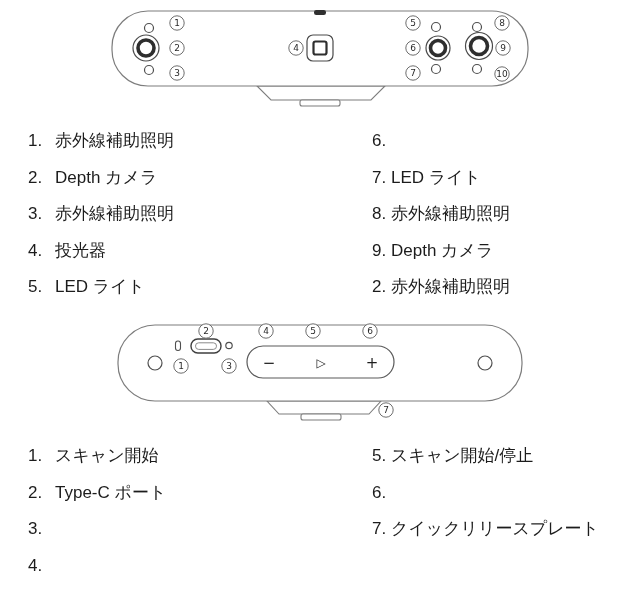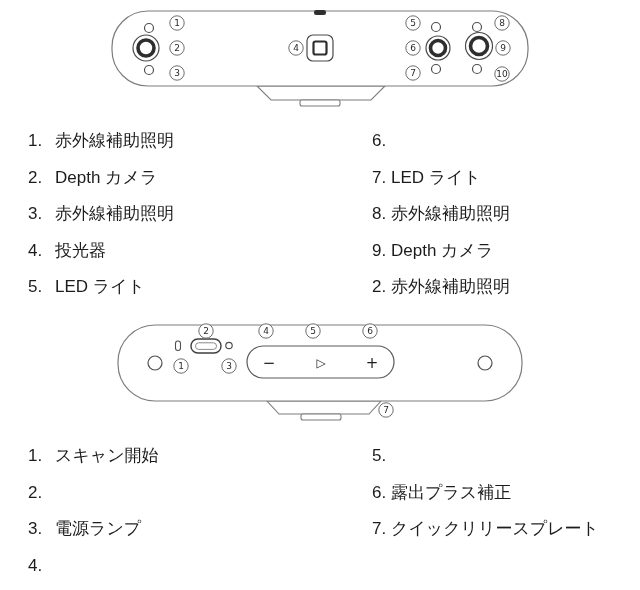--- a/index.html
+++ b/index.html
@@ -231,37 +231,37 @@
       </g>
   </svg>
 
   <div class="list leftcol" style="top:446px; left:28px;">
     <div class="row">
       <span class="num">1.</span>
       <span class="lbl">スキャン開始</span>
       </div>
     <div class="row">
       <span class="num">2.</span>
+      <span class="lbl">Type-C ポート</span>
       </div>
     <div class="row">
       <span class="num">3.</span>
-      <span class="lbl">電源ランプ</span>
       </div>
     <div class="row">
       <span class="num">4.</span>
       </div>
   </div>
 
   <div class="list rightcol" style="top:446px; left:372px;">
     <div class="row">
       <span class="num">5.</span>
+      <span class="lbl">スキャン開始/停止</span>
       </div>
     <div class="row">
       <span class="num">6.</span>
-      <span class="lbl">露出プラス補正</span>
       </div>
     <div class="row">
       <span class="num">7.</span>
       <span class="lbl">クイックリリースプレート</span>
       </div>
   </div>
 
 </div>
 
 </body></html>

